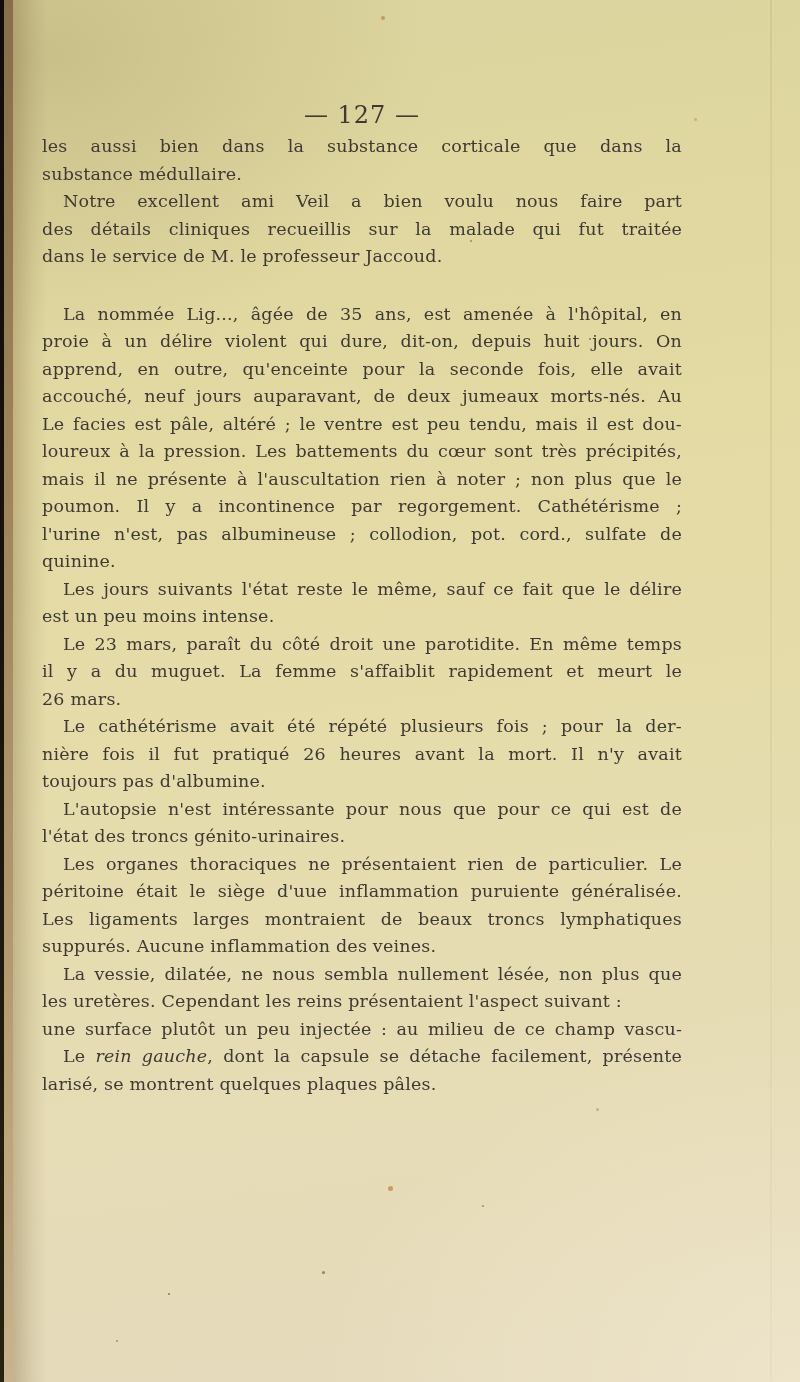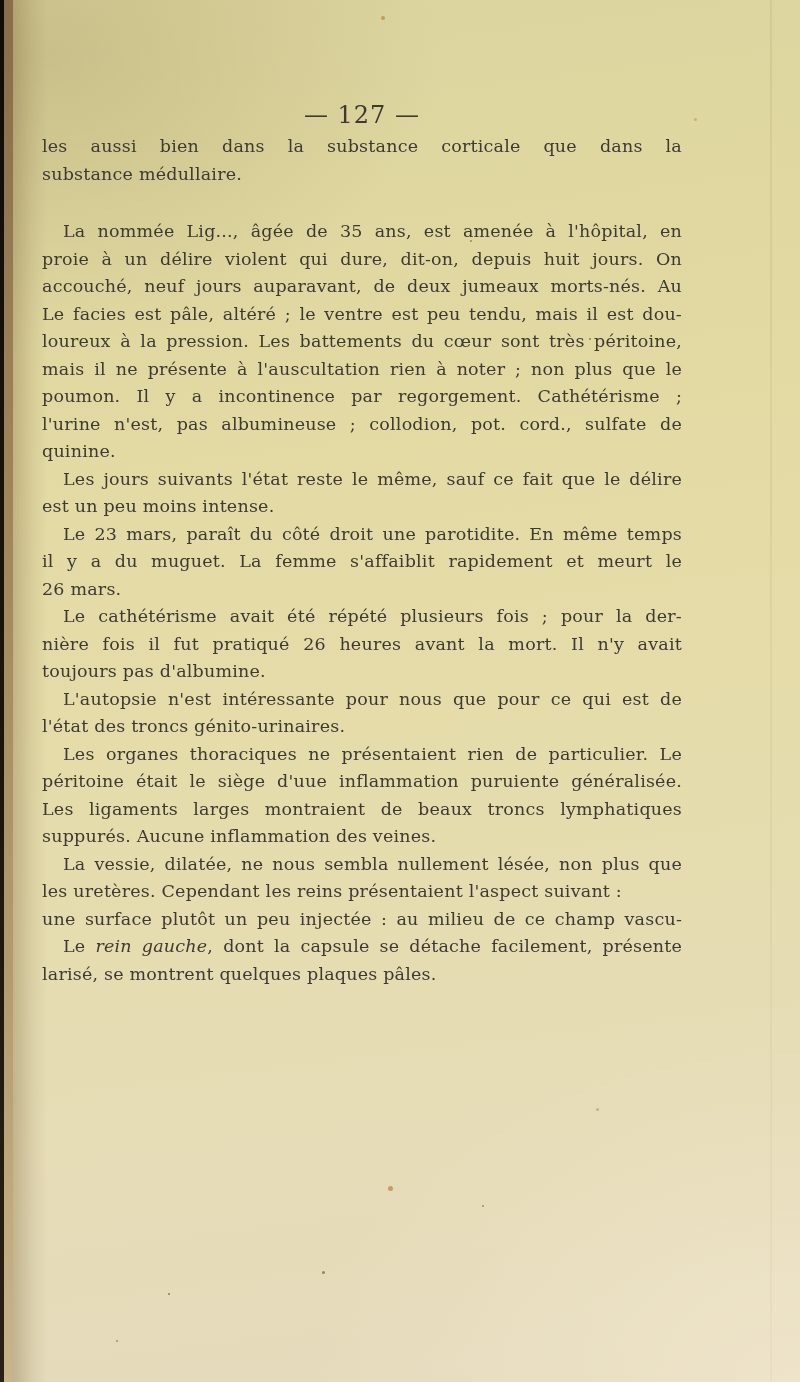--- a/index.html
+++ b/index.html
@@ -105,27 +105,33 @@
 
   <div class="text-col">
 
     <div class="folio">— 127 —</div>
 
     <div class="para">
       <div class="line">les aussi bien dans la substance corticale que dans la</div>
       <div class="line end">substance médullaire.</div>
     </div>
 
+    <div class="para">
+      <div class="line ind">Notre excellent ami Veil a bien voulu nous faire part</div>
+      <div class="line">des détails cliniques recueillis sur la malade qui fut traitée</div>
+      <div class="line end">dans le service de M. le professeur Jaccoud.</div>
+    </div>
 
     <div class="para gap-before">
       <div class="line ind">La nommée Lig..., âgée de 35 ans, est amenée à l'hôpital, en</div>
       <div class="line">proie à un délire violent qui dure, dit-on, depuis huit jours. On</div>
+      <div class="line">apprend, en outre, qu'enceinte pour la seconde fois, elle avait</div>
       <div class="line">accouché, neuf jours auparavant, de deux jumeaux morts-nés. Au</div>
       <div class="line">Le facies est pâle, altéré ; le ventre est peu tendu, mais il est dou-</div>
-      <div class="line">loureux à la pression. Les battements du cœur sont très péritoine,</div>
+      <div class="line">loureux à la pression. Les battements du cœur sont très précipités,</div>
       <div class="line">mais il ne présente à l'auscultation rien à noter ; non plus que le</div>
       <div class="line">poumon. Il y a incontinence par regorgement. Cathétérisme ;</div>
       <div class="line">l'urine n'est, pas albumineuse ; collodion, pot. cord., sulfate de</div>
       <div class="line end">quinine.</div>
     </div>
 
     <div class="para">
       <div class="line ind">Les jours suivants l'état reste le même, sauf ce fait que le délire</div>
       <div class="line end">est un peu moins intense.</div>
     </div>

